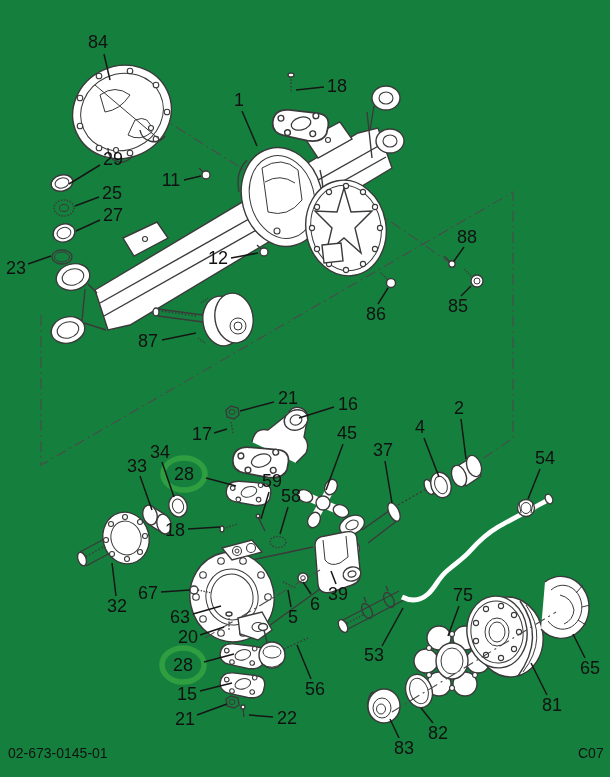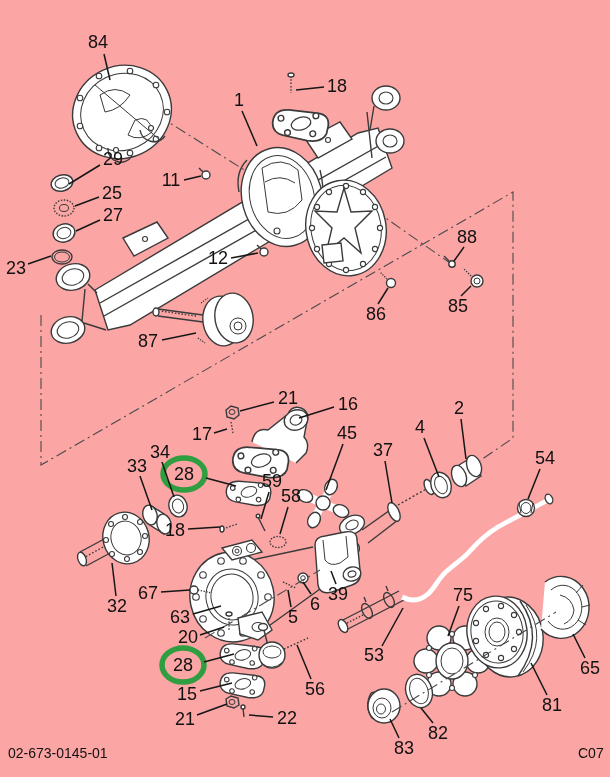--- a/index.html
+++ b/index.html
@@ -1,16 +1,16 @@
 <!DOCTYPE html>
 <html><head>
 <meta charset="utf-8">
 <style>
   html,body{margin:0;padding:0;background:#fff;}
-  .stage{position:relative;width:610px;height:777px;background:#fca5a5;overflow:hidden;
+  .stage{position:relative;width:610px;height:777px;background:#15803d;overflow:hidden;
          font-family:"Liberation Sans",sans-serif;}
   svg{position:absolute;inset:0;}
   .ol{fill:#fff;stroke:#3a3a3a;stroke-width:1.4;}
   .ln{fill:none;stroke:#3a3a3a;stroke-width:1.4;}
   .tn{fill:none;stroke:#3a3a3a;stroke-width:1;}
   .hole{fill:#fff;stroke:#3a3a3a;stroke-width:1.1;}
   .ph{fill:none;stroke:#4a4a4a;stroke-width:1.1;stroke-dasharray:11 4 2 4;}
   .ldr{stroke:#161616;stroke-width:1.5;}
   .callout{font:18px "Liberation Sans",sans-serif;fill:#111;text-anchor:middle;}
   .code{font:14px "Liberation Sans",sans-serif;fill:#111;}

